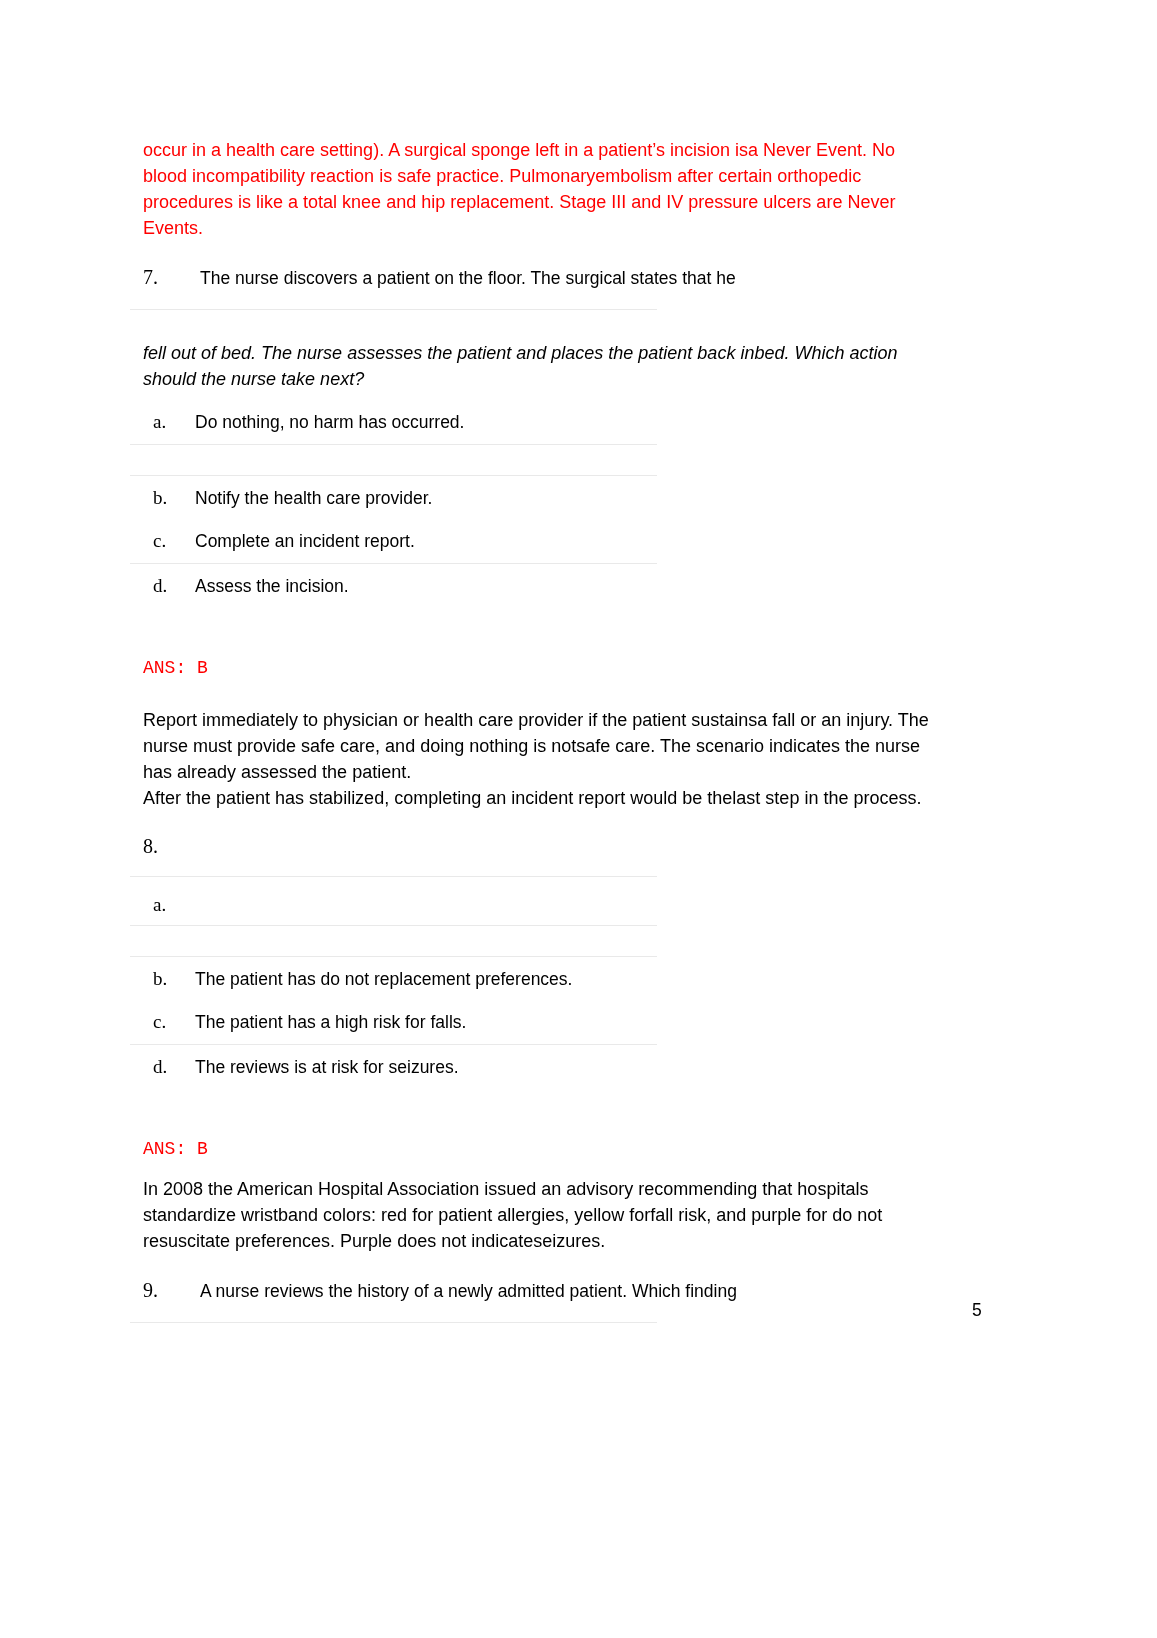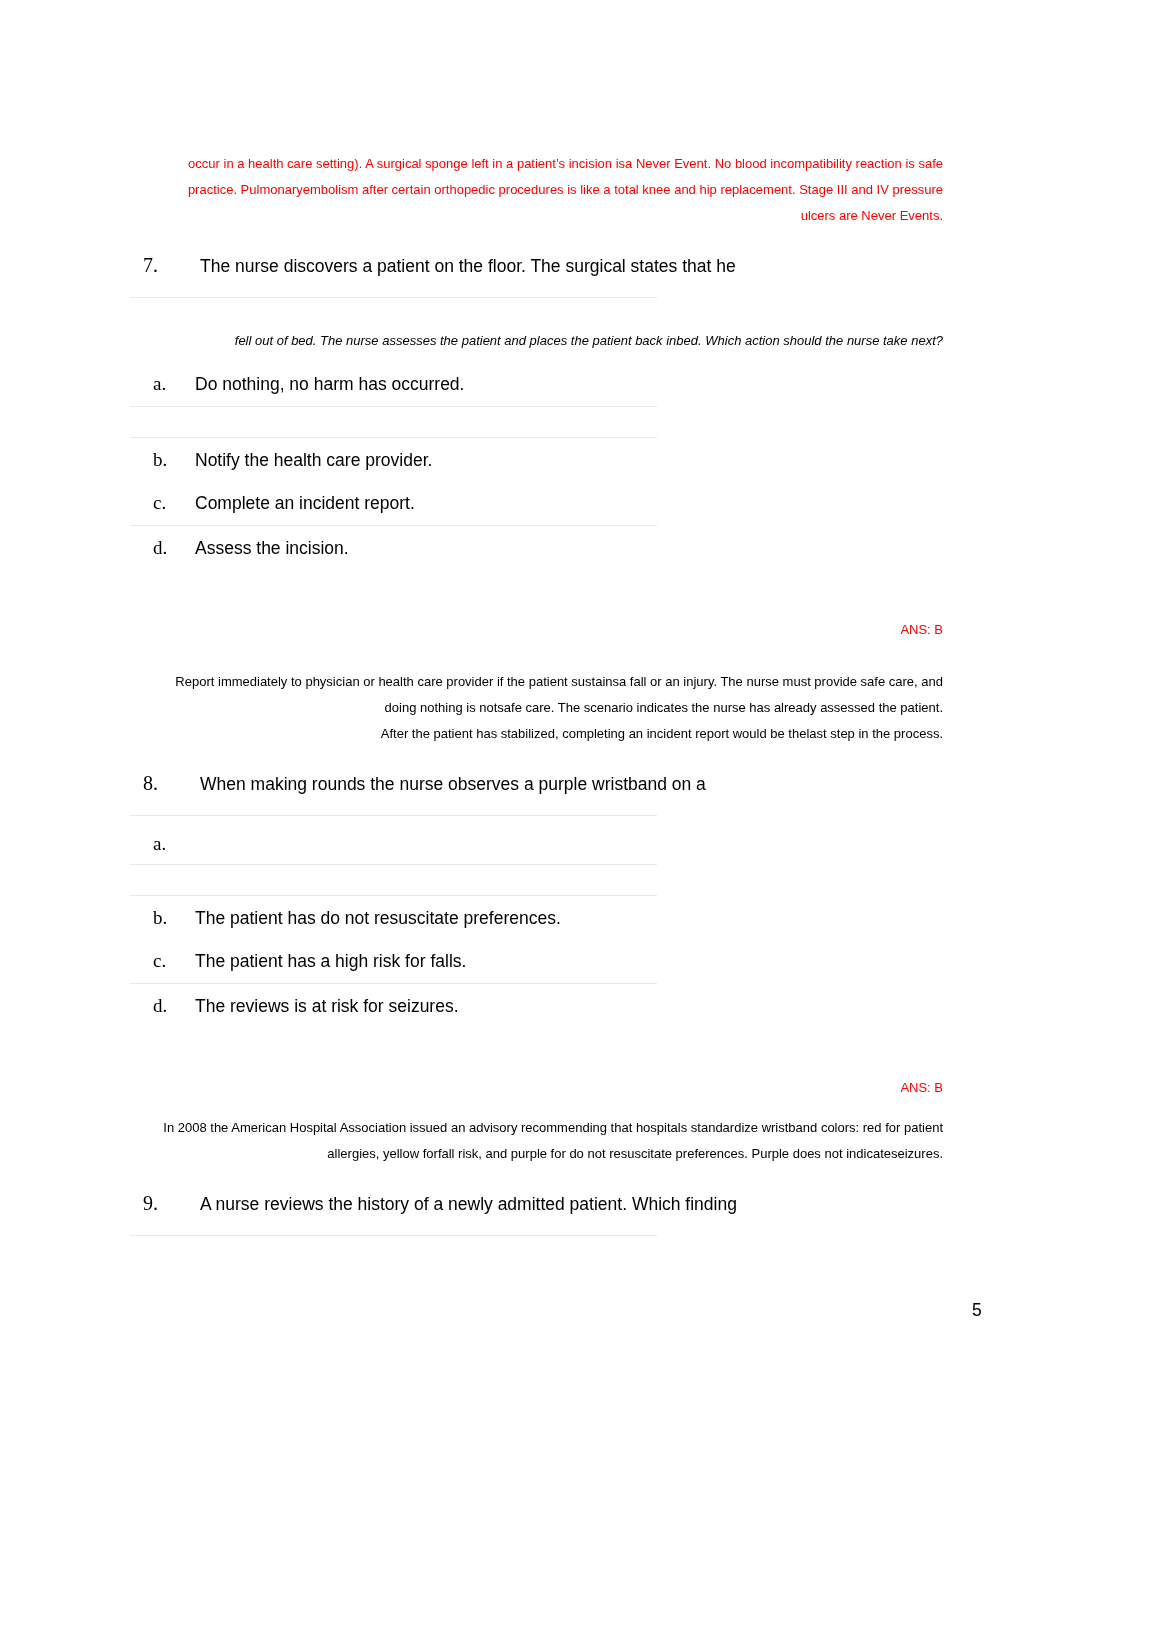--- a/index.html
+++ b/index.html
@@ -7,21 +7,21 @@
     position:relative;
     width:1157px;
     height:1638px;
     background:#ffffff;
     box-sizing:border-box;
     padding:137px 200px 0 143px;
     font-family:"Liberation Sans", sans-serif;
     color:#000000;
     overflow:hidden;
   }
-  p { margin:14px; font-size:13px; line-height:26px;text-align:right; }
+  p { margin:0; font-size:18px; line-height:26px; }
   .red { color:#ff0000; }
   .intro { max-width:800px; }
 
   .q-line { display:flex; align-items:baseline; }
   .qnum {
     font-family:"Liberation Serif", serif;
     font-size:20px;
     width:57px;
     flex-shrink:0;
   }
@@ -48,21 +48,21 @@
 
   .rationale { max-width:805px; white-space:pre-line; }
 
   .mt-qline   { margin-top:24px; }
   .mt-div-a   { margin-top:18px; }
   .mt-stem2   { margin-top:30px;font-style:italic; }
   .mt-opt     { margin-top:17px; }
   .mt-div-b   { margin-top:9px; }
   .mt-div-c   { margin-top:30px; }
   .mt-opt-sm  { margin-top:9px; }
-  .mt-ans     { margin-top:56px; }
+  .mt-ans     { margin-top:56px;font-family:Liberation Mono, monospace; }
   .mt-rat     { margin-top:26px; }
   .mt-rat-sm  { margin-top:14px; }
 
   .page-number {
     position:absolute;
     left:972px;
     top:1300px;
     font-size:17.5px;
   }
 </style>
@@ -99,32 +99,31 @@
     <span class="letter">d.</span>
     <span class="otext">Assess the incision.</span>
   </div>
 
   <p class="red mt-ans">ANS: B</p>
   <p class="rationale mt-rat">Report immediately to physician or health care provider if the patient sustainsa fall or an injury. The nurse must provide safe care, and doing nothing is notsafe care. The scenario indicates the nurse has already assessed the patient.
 After the patient has stabilized, completing an incident report would be thelast step in the process.</p>
 
   <div class="q-line mt-qline">
     <span class="qnum">8.</span>
-    <span class="qstem">When making rounds the nurse observes a purple wristband on a</span>
   </div>
   <div class="divider mt-div-a"></div>
 
   <div class="opt mt-opt">
     <span class="letter">a.</span>
   </div>
   <div class="divider mt-div-b"></div>
   <div class="divider mt-div-c"></div>
   <div class="opt mt-opt-sm">
     <span class="letter">b.</span>
-    <span class="otext">The patient has do not resuscitate preferences.</span>
+    <span class="otext">The patient has do not replacement preferences.</span>
   </div>
   <div class="opt mt-opt">
     <span class="letter">c.</span>
     <span class="otext">The patient has a high risk for falls.</span>
   </div>
   <div class="divider mt-div-b"></div>
   <div class="opt mt-opt-sm">
     <span class="letter">d.</span>
     <span class="otext">The reviews is at risk for seizures.</span>
   </div>

